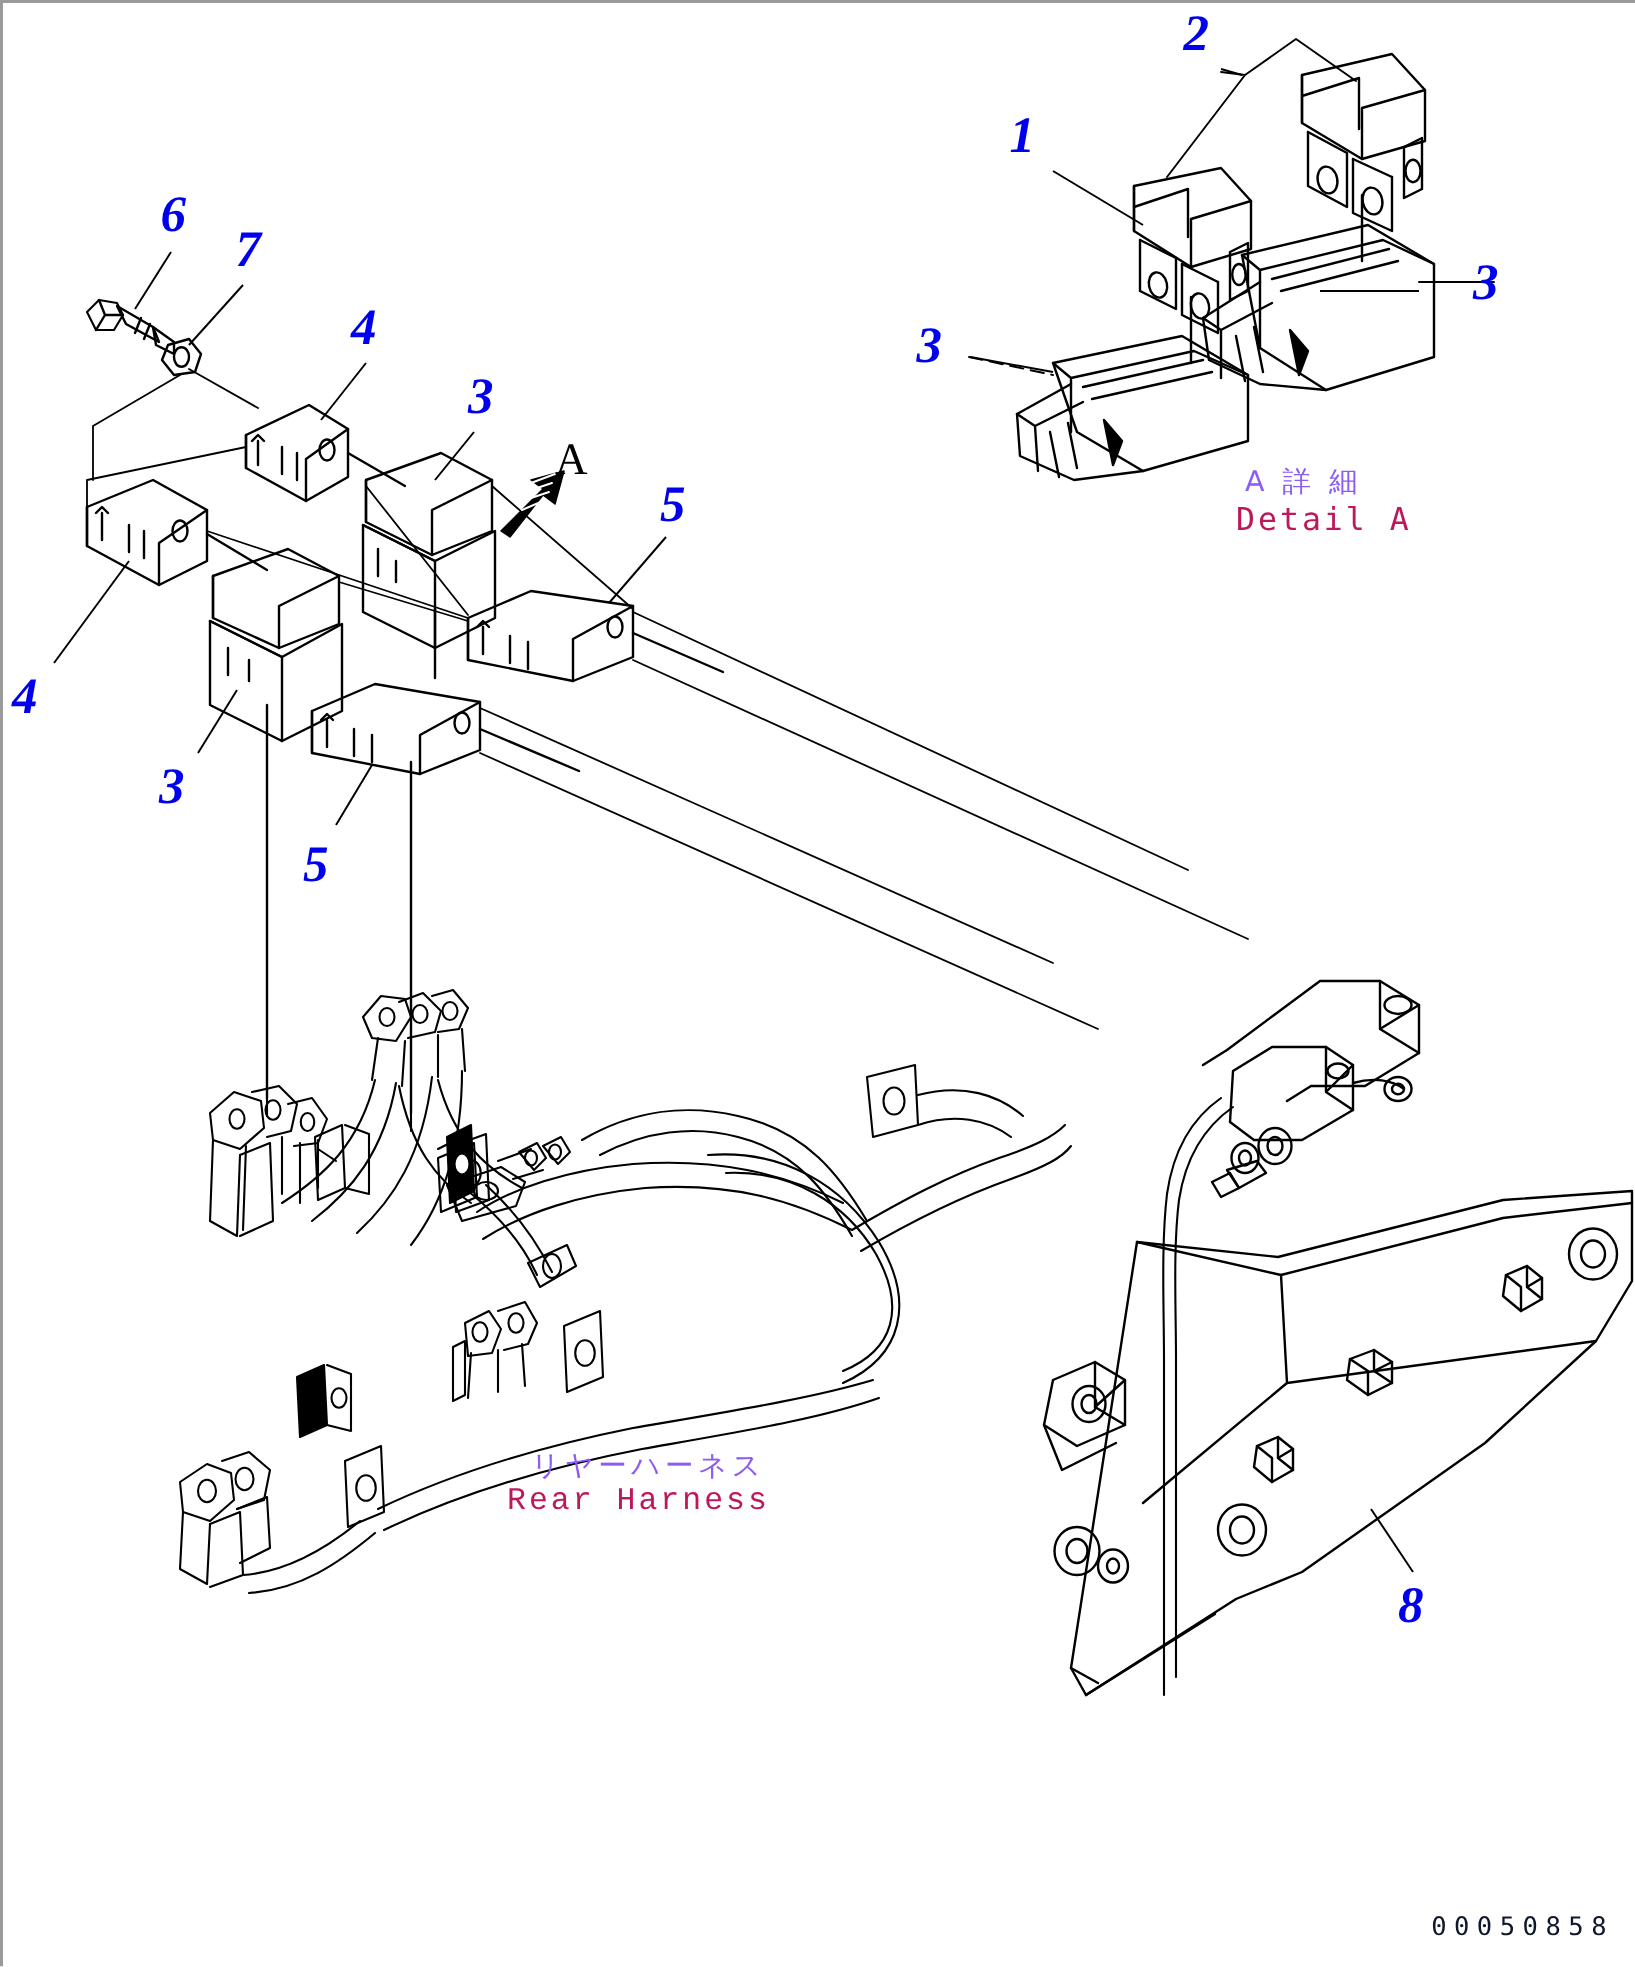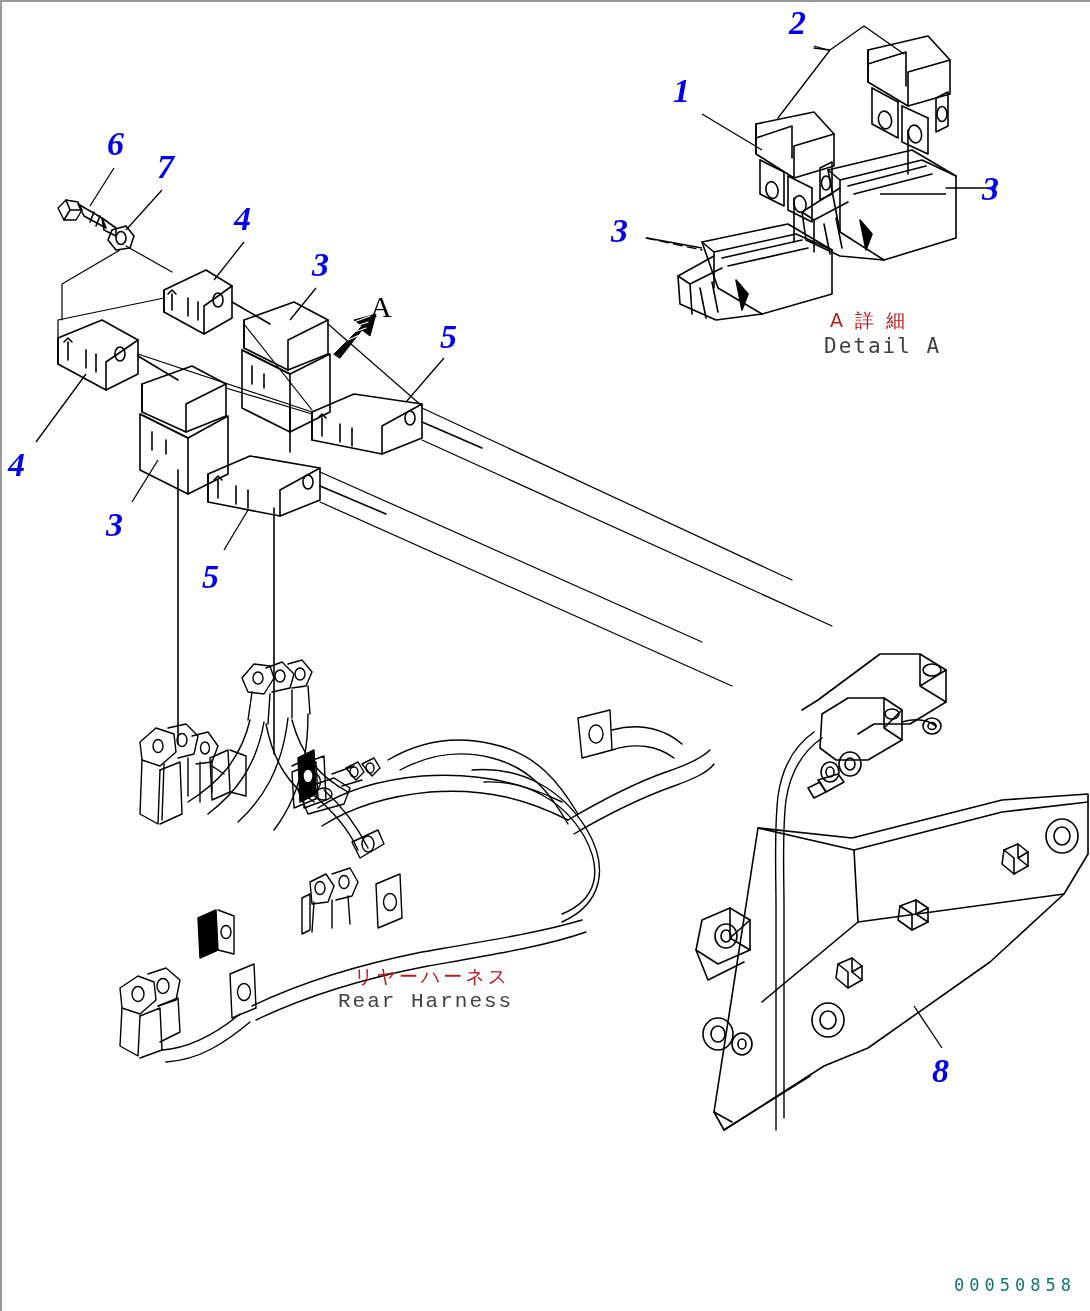--- a/index.html
+++ b/index.html
@@ -31,47 +31,47 @@
     color: #0000ee;
     font-family: "Liberation Serif", serif;
     font-weight: bold;
     font-style: italic;
     font-size: 34px;
     line-height: 1;
     user-select: none;
   }
   .label-jp {
     position: absolute;
-    color: #b91c1c;
+    color: #8b5cf6;
     font-family: "DejaVu Sans", sans-serif;
     font-size: 19px;
     letter-spacing: 3px;
     white-space: nowrap;
   }
   .label-en {
     position: absolute;
-    color: #404040;
+    color: #be185d;
     font-family: "DejaVu Sans Mono", monospace;
     font-size: 21px;
     letter-spacing: 2px;
     white-space: nowrap;
   }
   .section-letter {
     position: absolute;
     color: #000000;
     font-family: "Liberation Serif", serif;
     font-size: 30px;
     font-weight: 500;
     white-space: nowrap;
   }
   #drawing-number {
     position: absolute;
     right: 14px;
     bottom: 16px;
-    color: #0f766e;
+    color: #0f172a;
     font-family: "DejaVu Sans Mono", monospace;
     font-size: 17px;
     letter-spacing: 5px;
     white-space: nowrap;
   }
 </style>
 </head>
 <body>
 
 <div id="sheet">

